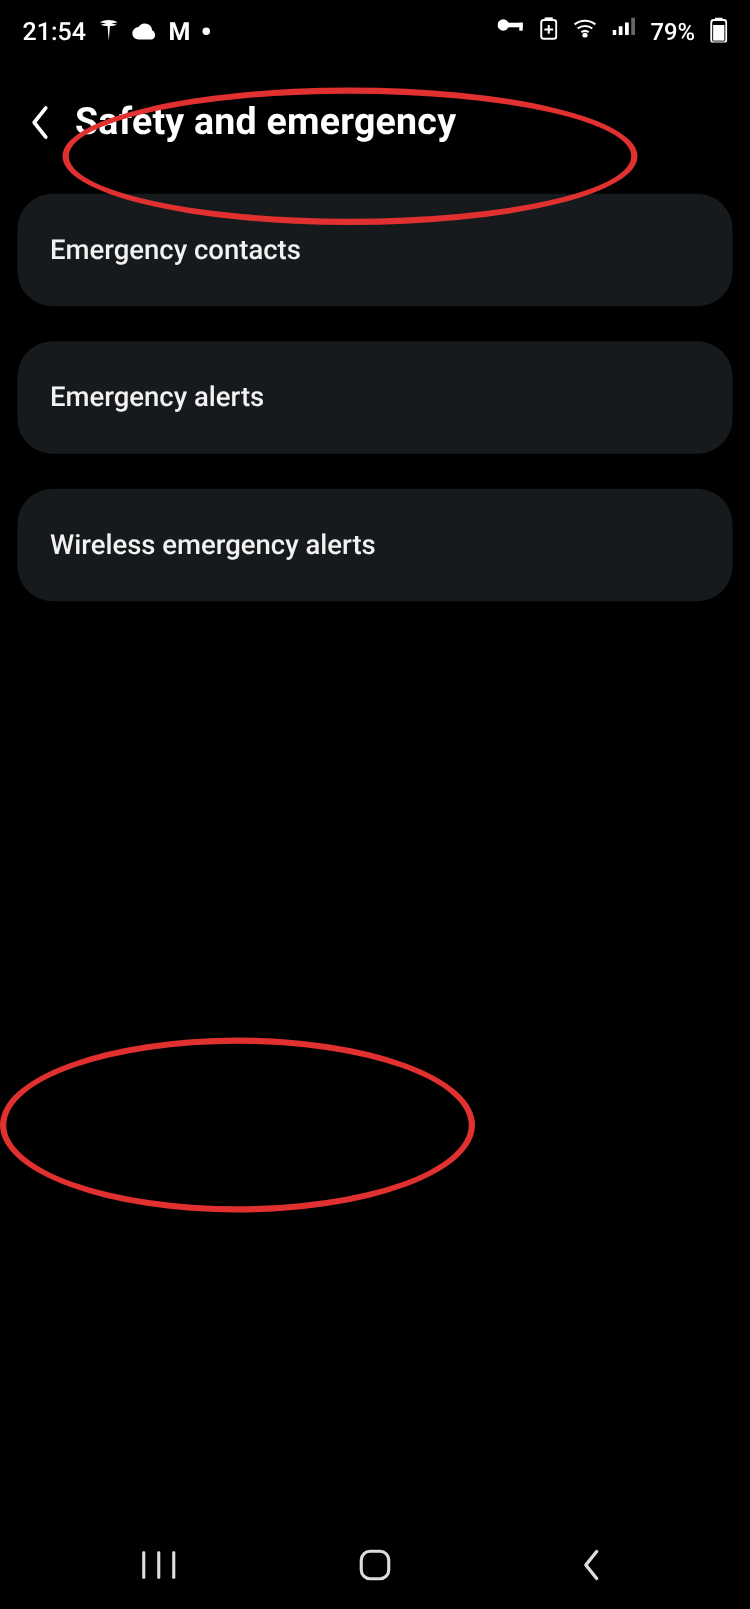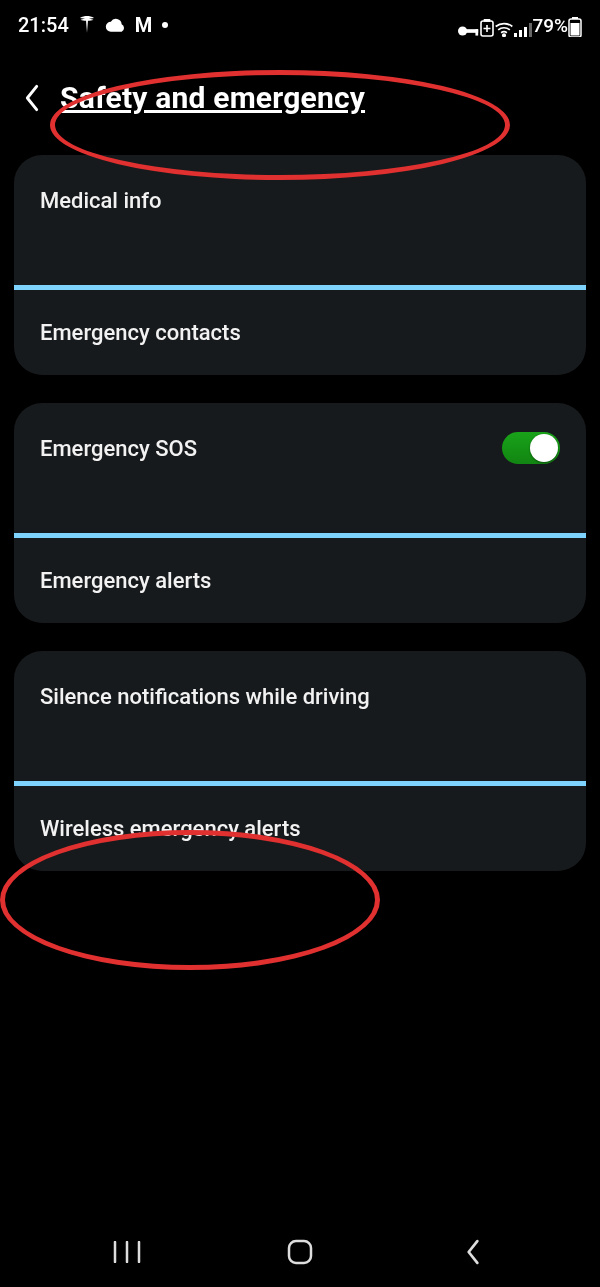--- a/index.html
+++ b/index.html
@@ -16,37 +16,36 @@
     .status-bar {
       height: 50px;
       display: flex;
       align-items: center;
       justify-content: space-between;
       padding: 0 18px;
       font-size: 20px;
       font-weight: 500;
     }
     .status-left { display: flex; align-items: center; gap: 10px; }
-    .status-right { display: flex; align-items: flex-end; gap: 0; }
+    .status-right { display: flex; align-items: flex-start; gap: 12px; }
     .status-icon-small { display: inline-flex; align-items: center; }
     .dot { width: 6px; height: 6px; border-radius: 50%; background: #fff; display:inline-block; }
 
     
     .header {
       display: flex;
       align-items: center;
       padding: 30px 22px 40px 22px;
       gap: 18px;
     }
     .back-chevron svg { display:block; }
     .page-title {
       font-size: 30px;
       font-weight: 700;
       letter-spacing: 0.2px;
-      text-decoration: underline;
     }
 
     
     .group {
       background: #171a1c;
       border-radius: 28px;
       margin: 0 14px 28px 14px;
       overflow: hidden;
     }
     .row {
@@ -172,43 +171,31 @@
   <div class="back-chevron">
     <svg width="20" height="28" viewBox="0 0 14 24" fill="none" stroke="#fff" stroke-width="2.5" stroke-linecap="round" stroke-linejoin="round">
         <path d="M11 2 L3 12 L11 22"></path>
       </svg>
   </div>
   <div class="page-title">Safety and emergency</div>
 </div>
 
 <div class="group">
   <div class="row">
-    <span class="row-label">Medical info</span>
-  </div>
-  <div class="row">
     <span class="row-label">Emergency contacts</span>
   </div>
 </div>
 
 <div class="group">
   <div class="row">
-    <span class="row-label">Emergency SOS</span>
-    <div class="toggle on">
-      <div class="toggle-knob"></div>
-    </div>
-  </div>
-  <div class="row">
     <span class="row-label">Emergency alerts</span>
   </div>
 </div>
 
 <div class="group">
-  <div class="row">
-    <span class="row-label">Silence notifications while driving</span>
-  </div>
   <div class="row">
     <span class="row-label">Wireless emergency alerts</span>
   </div>
 </div>
 
 <div class="anno anno1"></div>
 <div class="anno anno2"></div>
 
 <div class="navbar">
   <div class="nav-btn">

